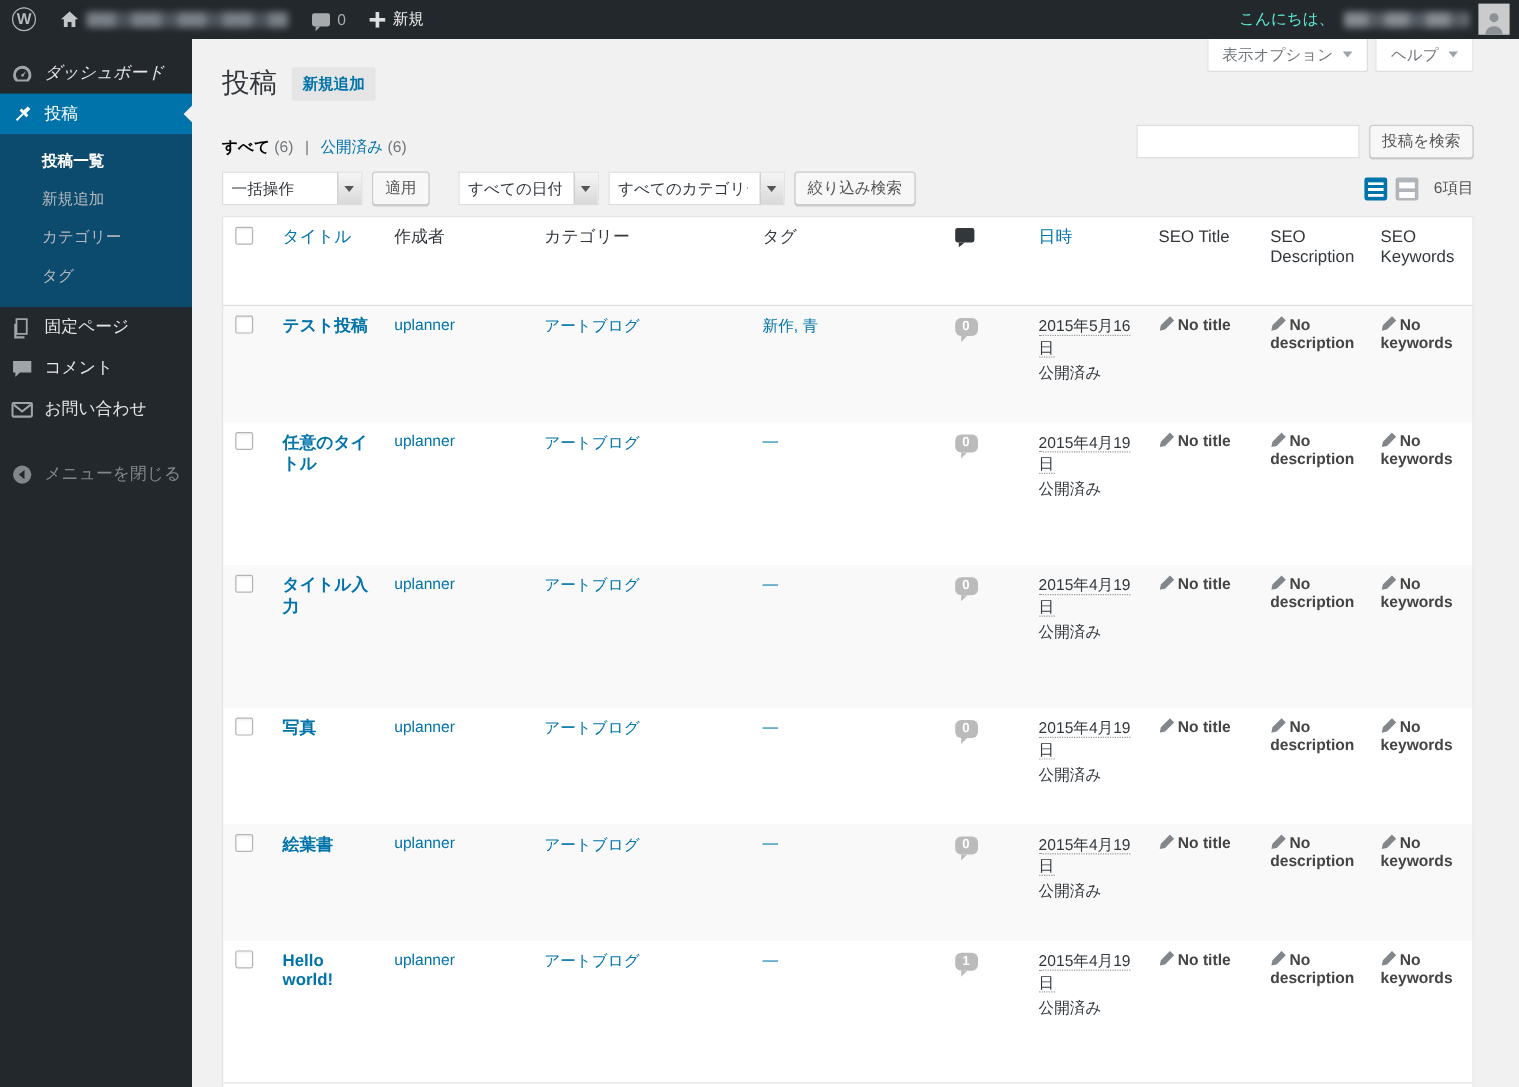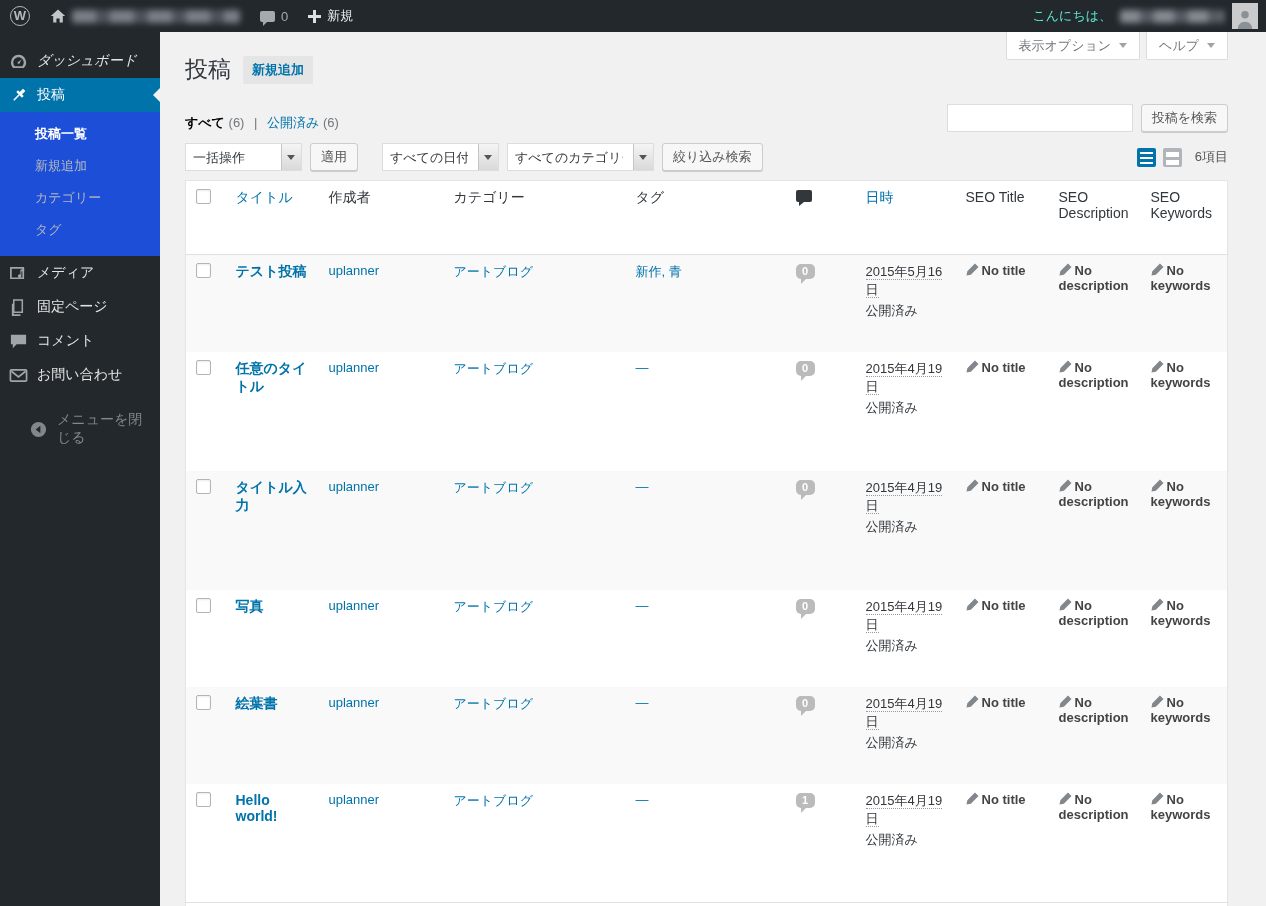--- a/index.html
+++ b/index.html
@@ -31,21 +31,21 @@
 
   
   .sidebar { position:fixed; top:32px; left:0; width:160px; height:874px; background:#23282d; z-index:40; }
   .menu-item { display:flex; align-items:center; gap:9px; padding:0 8px 0 9px; height:34px;
     color:#e5e5e5; font-size:14px; cursor:pointer; position:relative; }
   .menu-item svg { width:19px; height:19px; fill:#a0a5aa; flex:0 0 19px; }
   .menu-item.active { background:#0073aa; color:#fff; }
   .menu-item.active svg { fill:#fff; }
   .menu-item.active::after { content:""; position:absolute; right:-1px; top:50%; margin-top:-8px;
     border:8px solid transparent; border-right-color:#f1f1f1; }
-  .submenu { background:#1d4ed8; padding:6px 0 10px; }
+  .submenu { background:#0c4a6e; padding:6px 0 10px; }
   .submenu-item { display:block; padding:7px 12px 7px 35px; color:#b4b9be; font-size:13px; cursor:pointer; }
   .submenu-item.current { color:#fff; font-weight:bold; }
   .menu-gap { height:14px; }
   .menu-item.dim { color:#82878c; }
   .menu-item.dim svg { fill:#82878c; }
 
   
   .content { position:absolute; left:160px; top:32px; width:1106px; min-height:874px;
     background:#f1f1f1; padding:0 38px 0 25px; }
   .screen-meta { position:absolute; top:0; right:38px; display:flex; gap:6px; }
@@ -173,47 +173,40 @@
     <span>投稿</span>
   </div>
   <div class="submenu">
     <span class="submenu-item current">投稿一覧</span>
     <span class="submenu-item">新規追加</span>
     <span class="submenu-item">カテゴリー</span>
     <span class="submenu-item">タグ</span>
   </div>
   <div class="menu-item">
     <svg viewBox="0 0 20 20">
-        <path d="M2 4h13v11H2z" fill="none" stroke="#a0a5aa" stroke-width="1.8"></path>
-        <path d="M12 6v5.2a1.8 1.8 0 1 0 1 1.6V8l3-1V5z"></path>
-      </svg>
-    <span>メディア</span>
-  </div>
-  <div class="menu-item">
-    <svg viewBox="0 0 20 20">
         <path d="M5 2h9v13H5z" fill="none" stroke="#a0a5aa" stroke-width="1.6"></path>
         <path d="M3 6h2v11h7v2H3z"></path>
       </svg>
     <span>固定ページ</span>
   </div>
   <div class="menu-item">
     <svg viewBox="0 0 20 20">
         <path d="M2 3h16v10H8l-4 4v-4H2z"></path>
       </svg>
     <span>コメント</span>
   </div>
   <div class="menu-item">
     <svg viewBox="0 0 20 20">
         <rect x="1.5" y="4" width="17" height="12" rx="1" fill="none" stroke="#a0a5aa" stroke-width="1.8"></rect>
         <path d="m2.5 5.5 7.5 6 7.5-6" fill="none" stroke="#a0a5aa" stroke-width="1.8"></path>
       </svg>
     <span>お問い合わせ</span>
   </div>
   <div class="menu-gap"></div>
-  <div class="menu-item dim" style="margin-top:6px;margin-left:20px;">
+  <div class="menu-item dim" style="margin-top:6px;">
     <svg viewBox="0 0 20 20">
         <circle cx="10" cy="10" r="8"></circle>
         <path d="m12 6-5 4 5 4z" fill="#23282d"></path>
       </svg>
     <span>メニューを閉じる</span>
   </div>
 </div>
 
 <div class="content">
 

